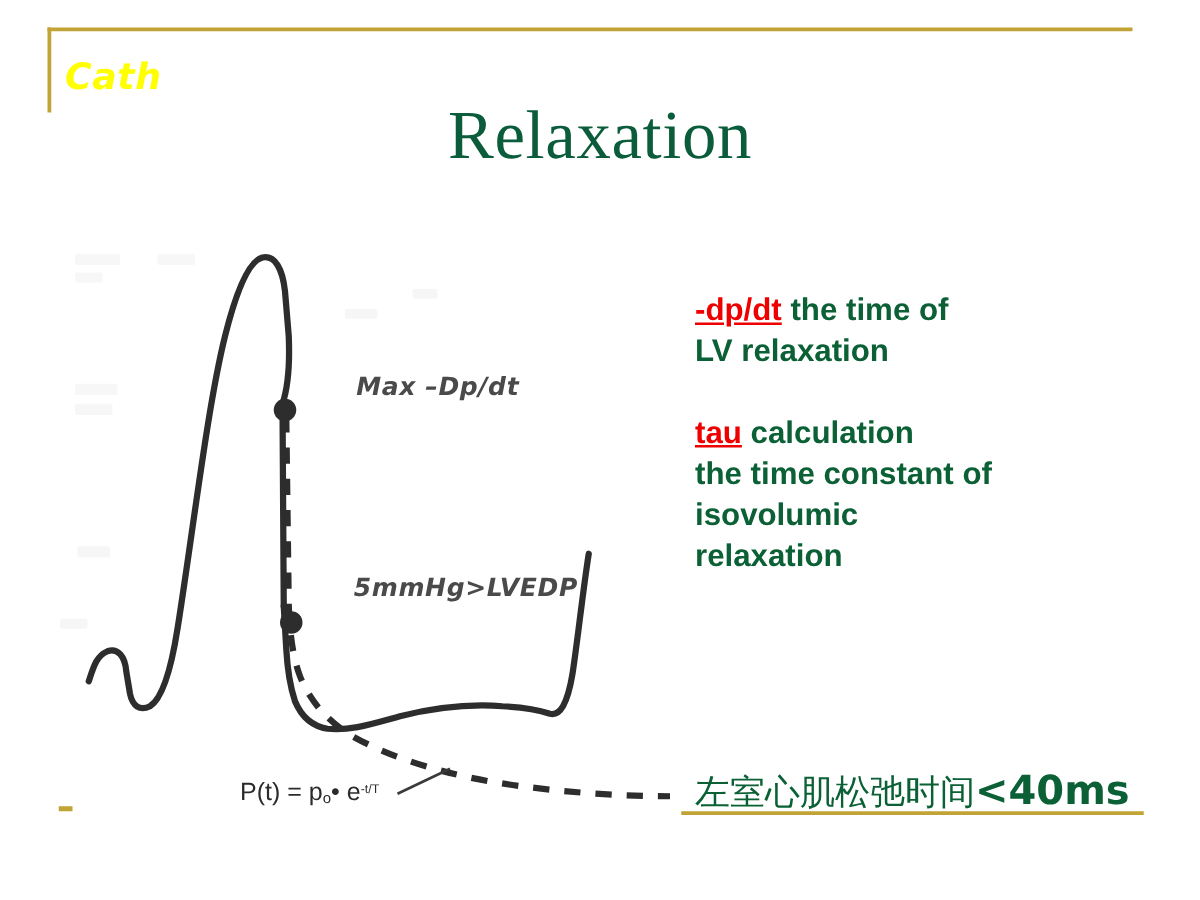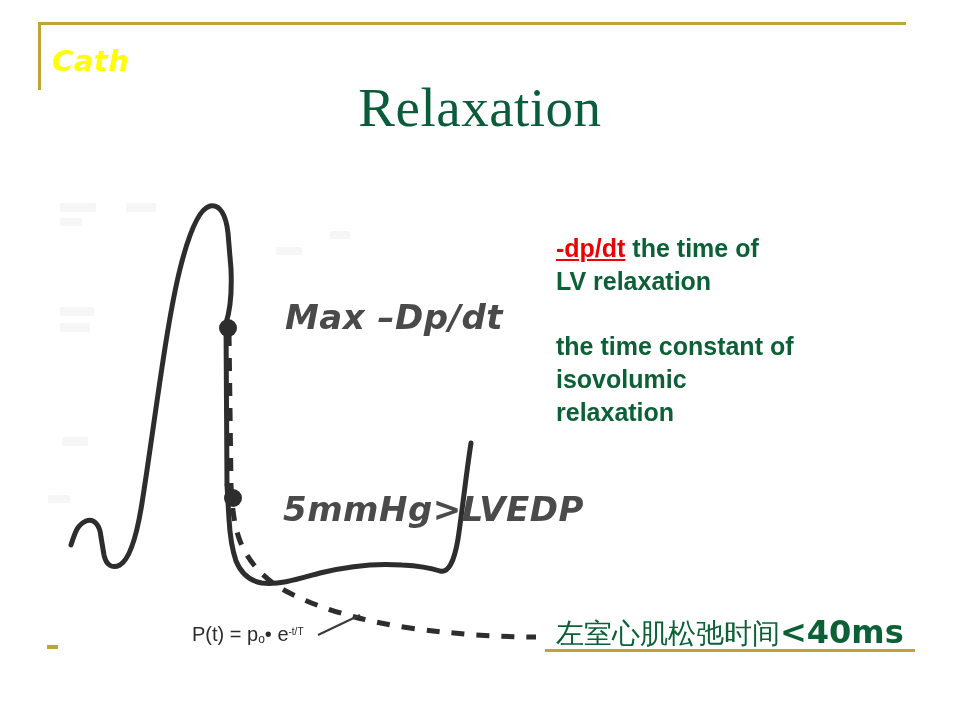--- a/index.html
+++ b/index.html
@@ -58,29 +58,29 @@
   .figure {
     position:absolute;
     left:30px; top:185px;
     width:520px; height:480px;
   }
   .figure svg { display:block; }
 
   .fig-anno {
     position:absolute;
     font-family:"DejaVu Sans", sans-serif;
-    font-size:34px;
+    font-size:20px;
     font-weight:bold;
     font-style:italic;
     color:#4a4a4a;
     white-space:nowrap;
     letter-spacing:0.5px;
   }
   .anno-maxdpdt { left:285px; top:297px; }
-  .anno-lvedp   { left:283px; top:489px; }
+  .anno-lvedp   { left:283px; top:458px; }
 
   .fig-formula {
     position:absolute;
     left:192px; top:623px;
     font-family:"Liberation Sans", sans-serif;
     font-size:20px;
     color:#2b2b2b;
     white-space:nowrap;
   }
   .fig-formula sub { font-size:12px; vertical-align:-2px; }
@@ -207,20 +207,23 @@
   <div class="text-col">
 
     <div class="para">
       <div>
         <span class="accent">-dp/dt</span><span>  the time of</span>
       </div>
       <div>LV relaxation</div>
     </div>
 
     <div class="para gap">
+      <div class="indent">
+        <span class="accent">tau</span><span>  calculation</span>
+      </div>
       <div>the time constant of</div>
       <div>isovolumic</div>
       <div>relaxation</div>
     </div>
 
   </div>
 
   <div class="cn-line">
     <span class="cn-txt">左室心肌松弛时间</span><span class="cn-num">&lt;40ms</span>
   </div>

